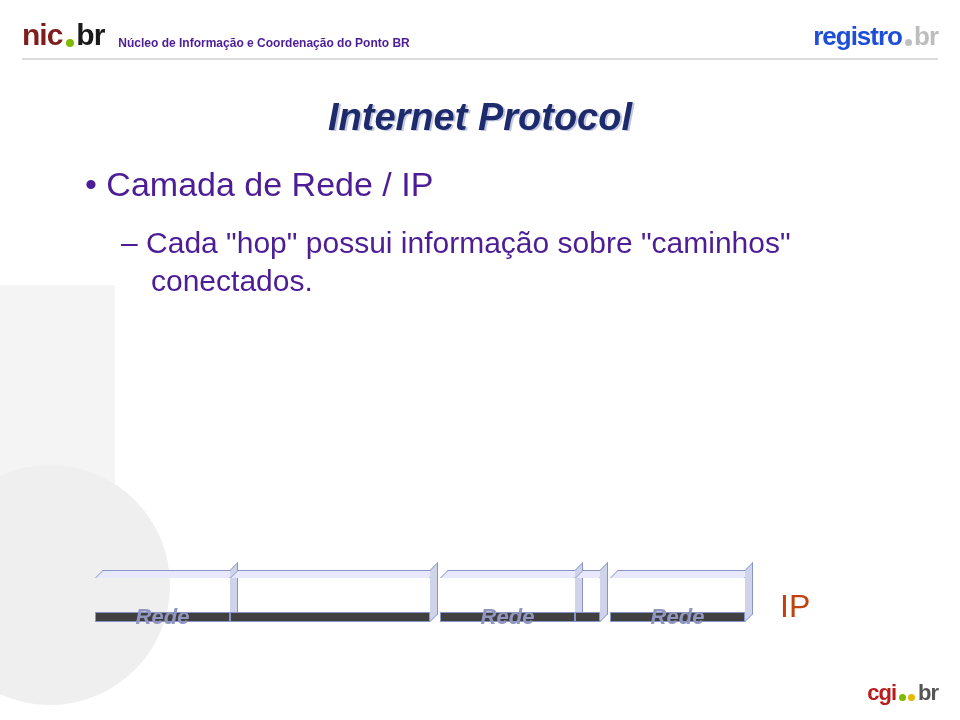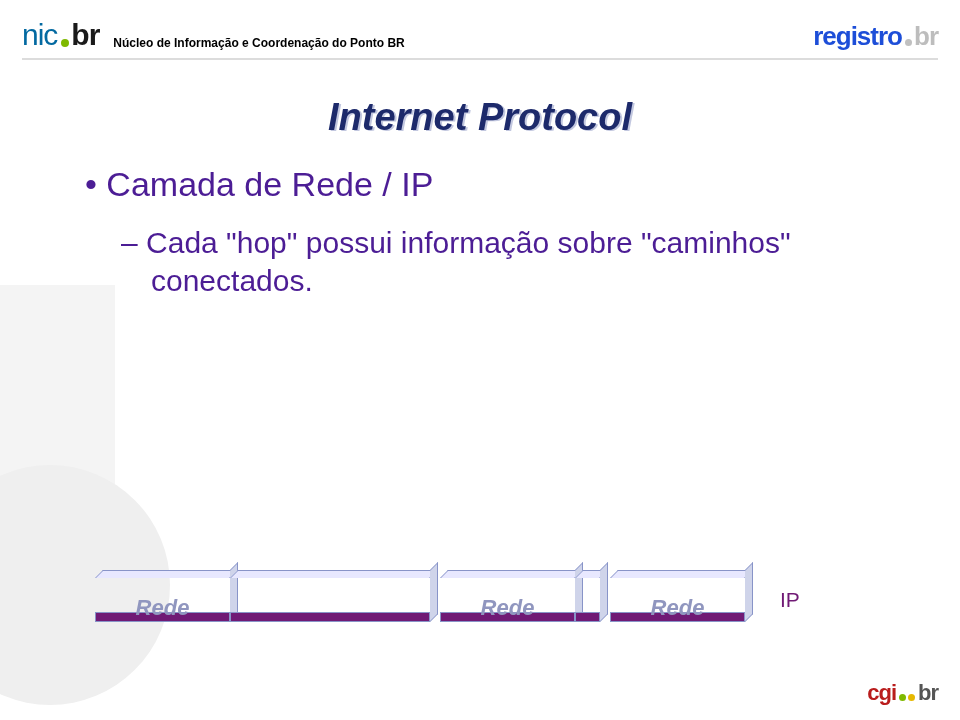--- a/index.html
+++ b/index.html
@@ -2,24 +2,24 @@
 <html><head>
 <meta charset="utf-8">
 <style>
   * { margin: 0; padding: 0; box-sizing: border-box; }
   html, body { width: 960px; height: 720px; font-family: Arial, Helvetica, sans-serif; background: #fff; overflow: hidden; }
   .slide { position: relative; width: 960px; height: 720px; }
 
   
   .header { position: absolute; top: 0; left: 0; right: 0; height: 58px; display: flex; align-items: flex-end; padding: 0 22px 6px 22px; }
   .nic-logo { display: flex; align-items: baseline; margin-right: 14px; }
-  .nic-logo .nic { font-weight: 400; font-size: 30px; color: #0369a1; letter-spacing: -1px; }
+  .nic-logo .nic { font-weight: 700; font-size: 30px; color: #7f1d1d; letter-spacing: -1px; }
   .nic-logo .dot { display:inline-block; width:8px; height:8px; background:#7fb900; border-radius:50%; margin:0 2px 0 4px; transform: translateY(2px);}
   .nic-logo .br { font-weight: 900; font-size: 30px; color: #1a1a1a; letter-spacing: -1px; }
-  .header-tag { color:#000000; font-size:12px; font-weight:600; transform: translateY(-2px);}
+  .header-tag { color:#4c1d95; font-size:12px; font-weight:600; transform: translateY(-2px);}
   .registro { margin-left:auto; display:flex; align-items:baseline; }
   .registro .t1 { font-weight:900; font-size:26px; color:#1d4ed8; letter-spacing:-1px;}
   .registro .dot2 { display:inline-block; width:7px; height:7px; background:#c0c0c0; border-radius:50%; margin:0 2px 0 3px; transform: translateY(1px);}
   .registro .t2 { font-weight:900; font-size:26px; color:#bdbdbd; letter-spacing:-1px;}
   .hr { position:absolute; top:58px; left:22px; right:22px; height:2px; background:#dcdcdc;}
 
   
   .wm-rect { position:absolute; left:0; top:285px; width:115px; height:330px; background:#f4f4f4; border-radius:0;}
   .wm-circ { position:absolute; left:-70px; top:465px; width:240px; height:240px; background:#efefef; border-radius:50%;}
 
@@ -34,28 +34,28 @@
   .bul1 { font-size:34px; margin-bottom:20px; }
   .bul1::before { content:"• "; }
   .sub { font-size:30px; margin:10px 0 18px 36px; line-height:1.28; text-indent:-30px; padding-left:30px;}
   .sub::before { content:"– "; }
 
   
   .diagram { position:absolute; left:95px; top:570px; width:770px; height:60px; }
   .bar3d { position:absolute; top:8px; height:44px; }
   .bar3d .top { position:absolute; left:0; right:0; top:-8px; height:8px; background:#e8e8ff; transform: skewX(-45deg); transform-origin: bottom left; border:1px solid #8894c8; border-bottom:none; }
   .bar3d .side { position:absolute; right:-8px; top:-8px; width:8px; bottom:0; background:#cfd4ea; transform: skewY(-45deg); transform-origin: top left; border:1px solid #8894c8; border-left:none;}
-  .bar3d .front { position:absolute; inset:0; background:#701a75; border:1.5px solid #8894c8; display:flex; align-items:flex-end; justify-content:center;margin-top:34px; }
+  .bar3d .front { position:absolute; inset:0; background:#404040; border:1.5px solid #8894c8; display:flex; align-items:center; justify-content:center;margin-top:34px; }
   .bar3d .front span { color:#9096bf; font-size:22px; font-style:italic; font-weight:600;}
   .box1 { left:0;   width:135px; }
   .spacer1 { left:135px; width:200px; }
   .box2 { left:345px; width:135px; }
   .spacer2 { left:480px; width:25px; }
   .box3 { left:515px; width:135px; }
-  .iplabel { position:absolute; left:685px; top:18px; font-size:21px; color:#701a75;}
+  .iplabel { position:absolute; left:685px; top:18px; font-size:32px; color:#c2410c;}
 
   
   .footer { position:absolute; right:22px; bottom:14px; display:flex; align-items:baseline; }
   .footer .c { font-weight:900; color:#b91c1c; font-size:22px; letter-spacing:-1px;}
   .footer .g { display:inline-block; width:7px; height:7px; background:#7fb900; border-radius:50%; margin:0 1px 0 3px; transform:translateY(1px);}
   .footer .o { display:inline-block; width:7px; height:7px; background:#e6b800; border-radius:50%; margin:0 3px 0 1px; transform:translateY(1px);}
   .footer .b { font-weight:900; color:#555; font-size:22px; letter-spacing:-1px;}
 </style>
 </head>
 <body>

